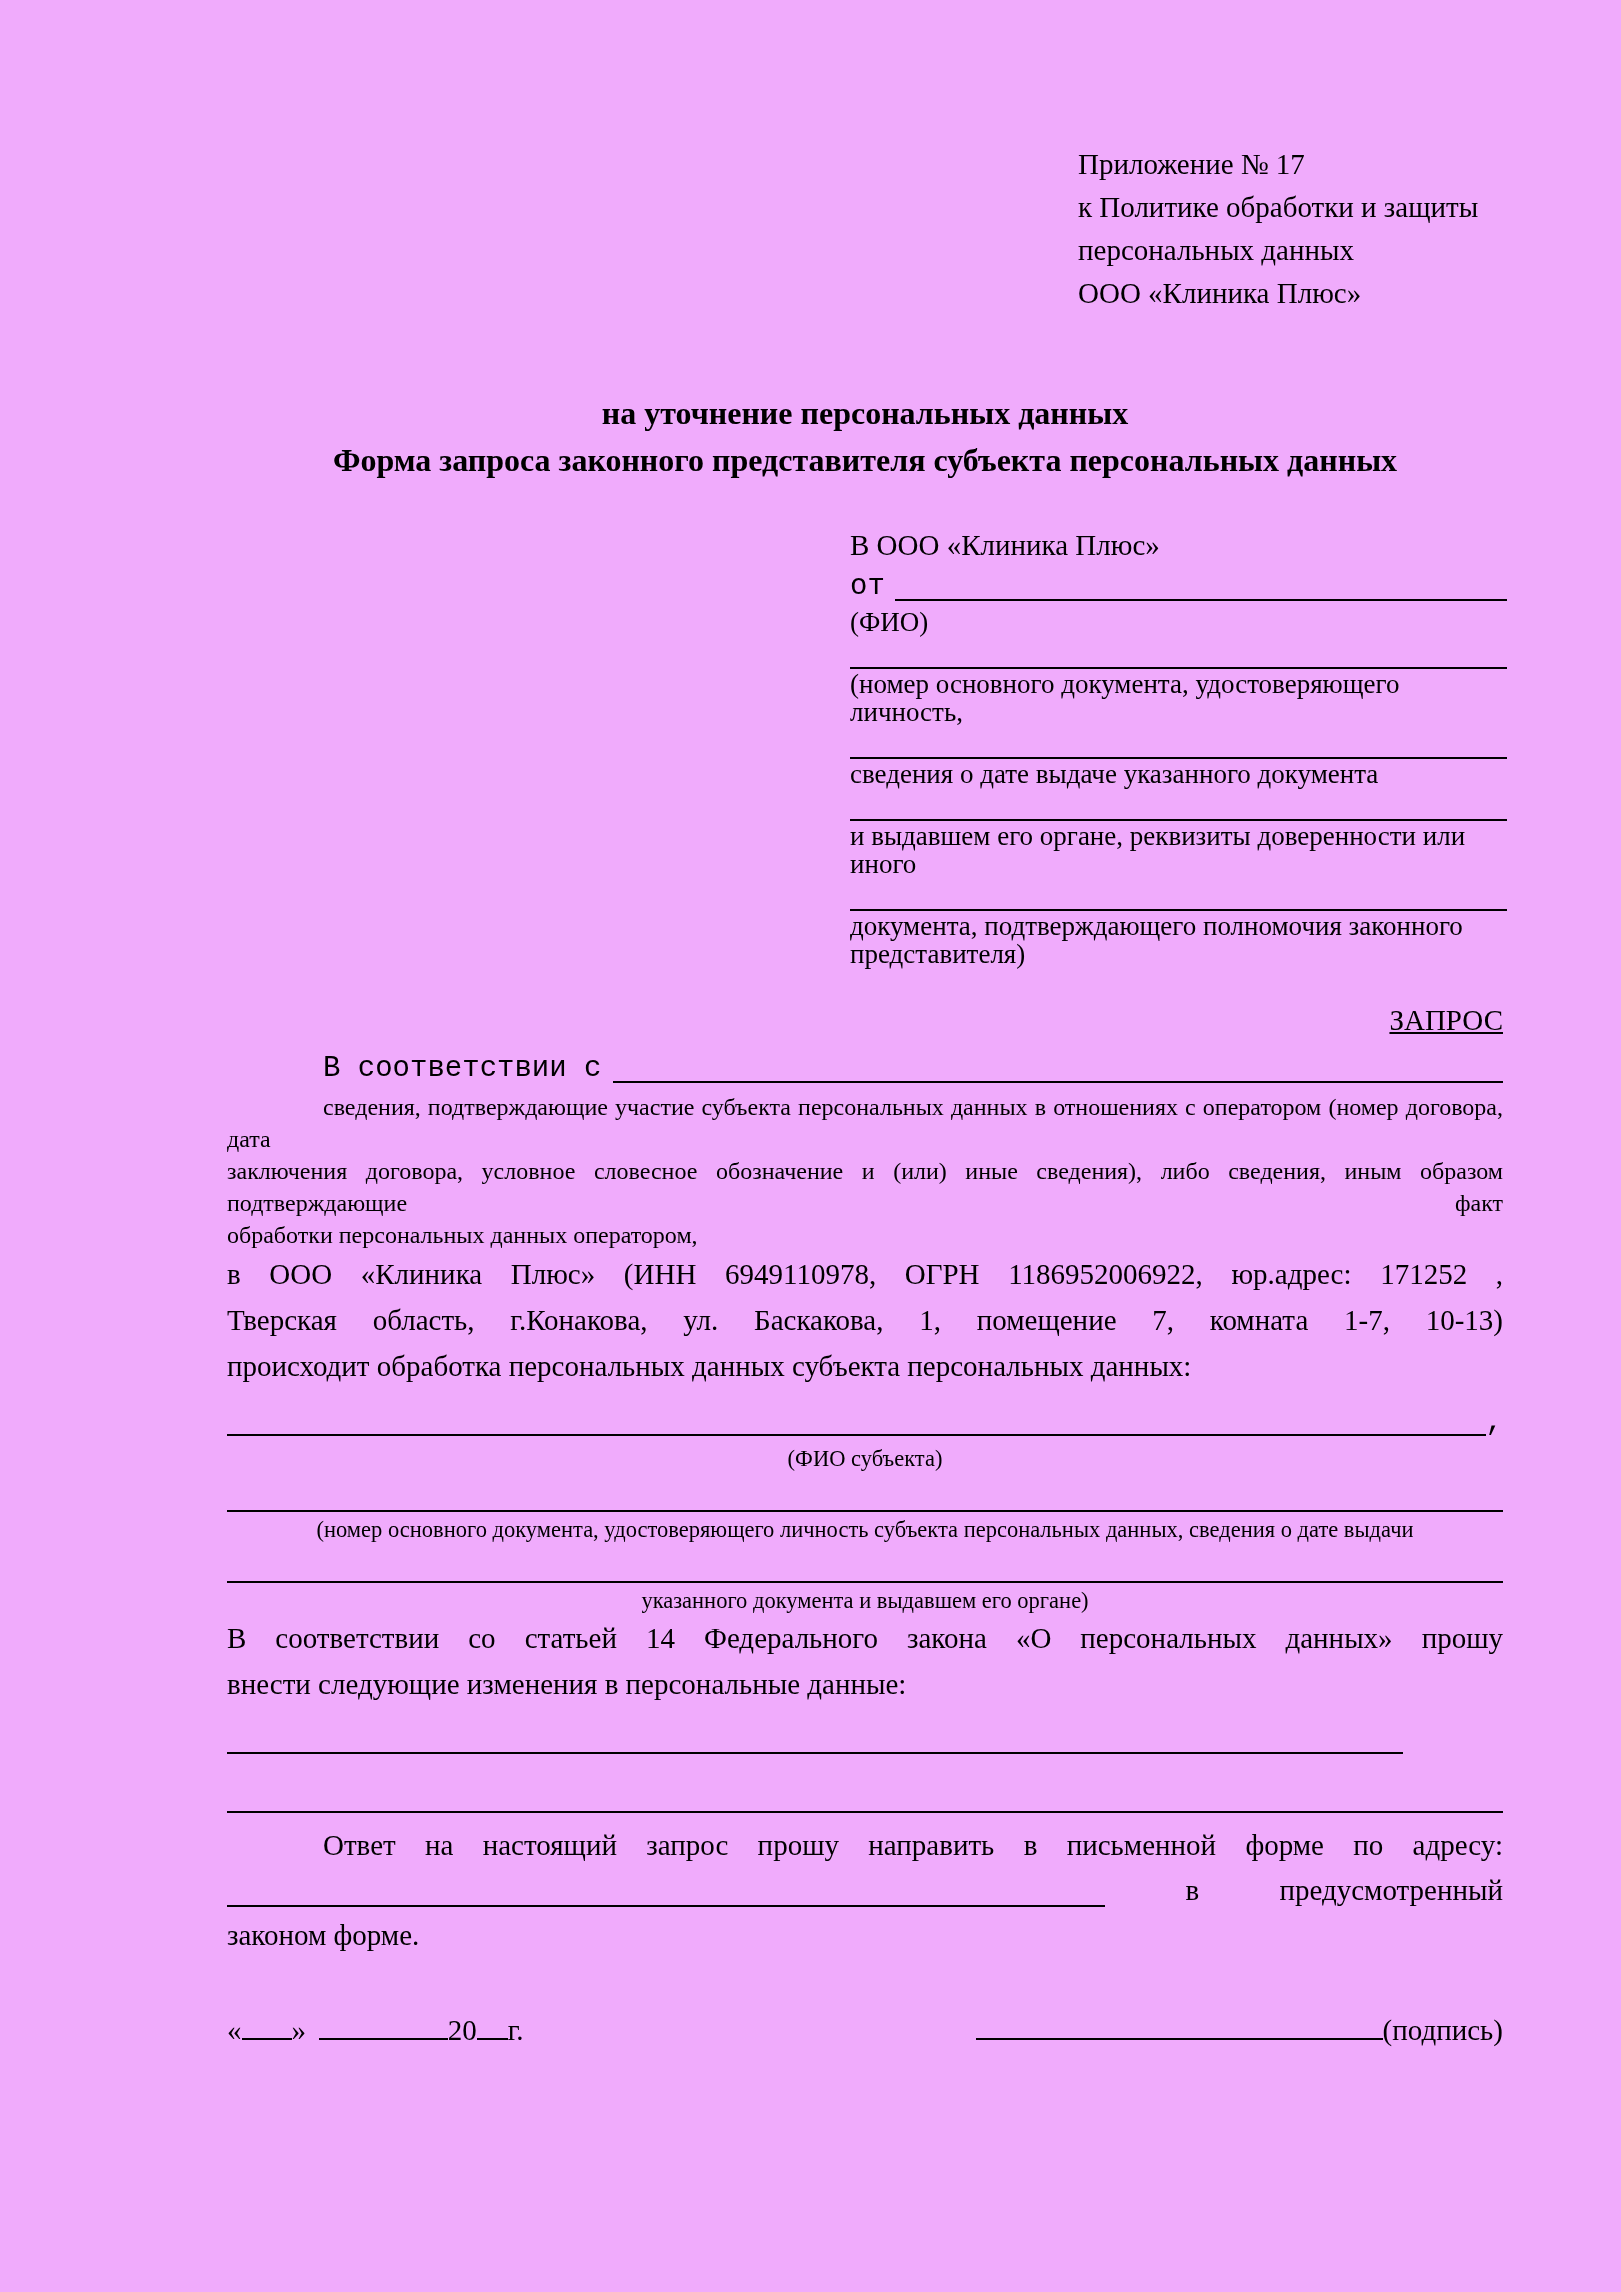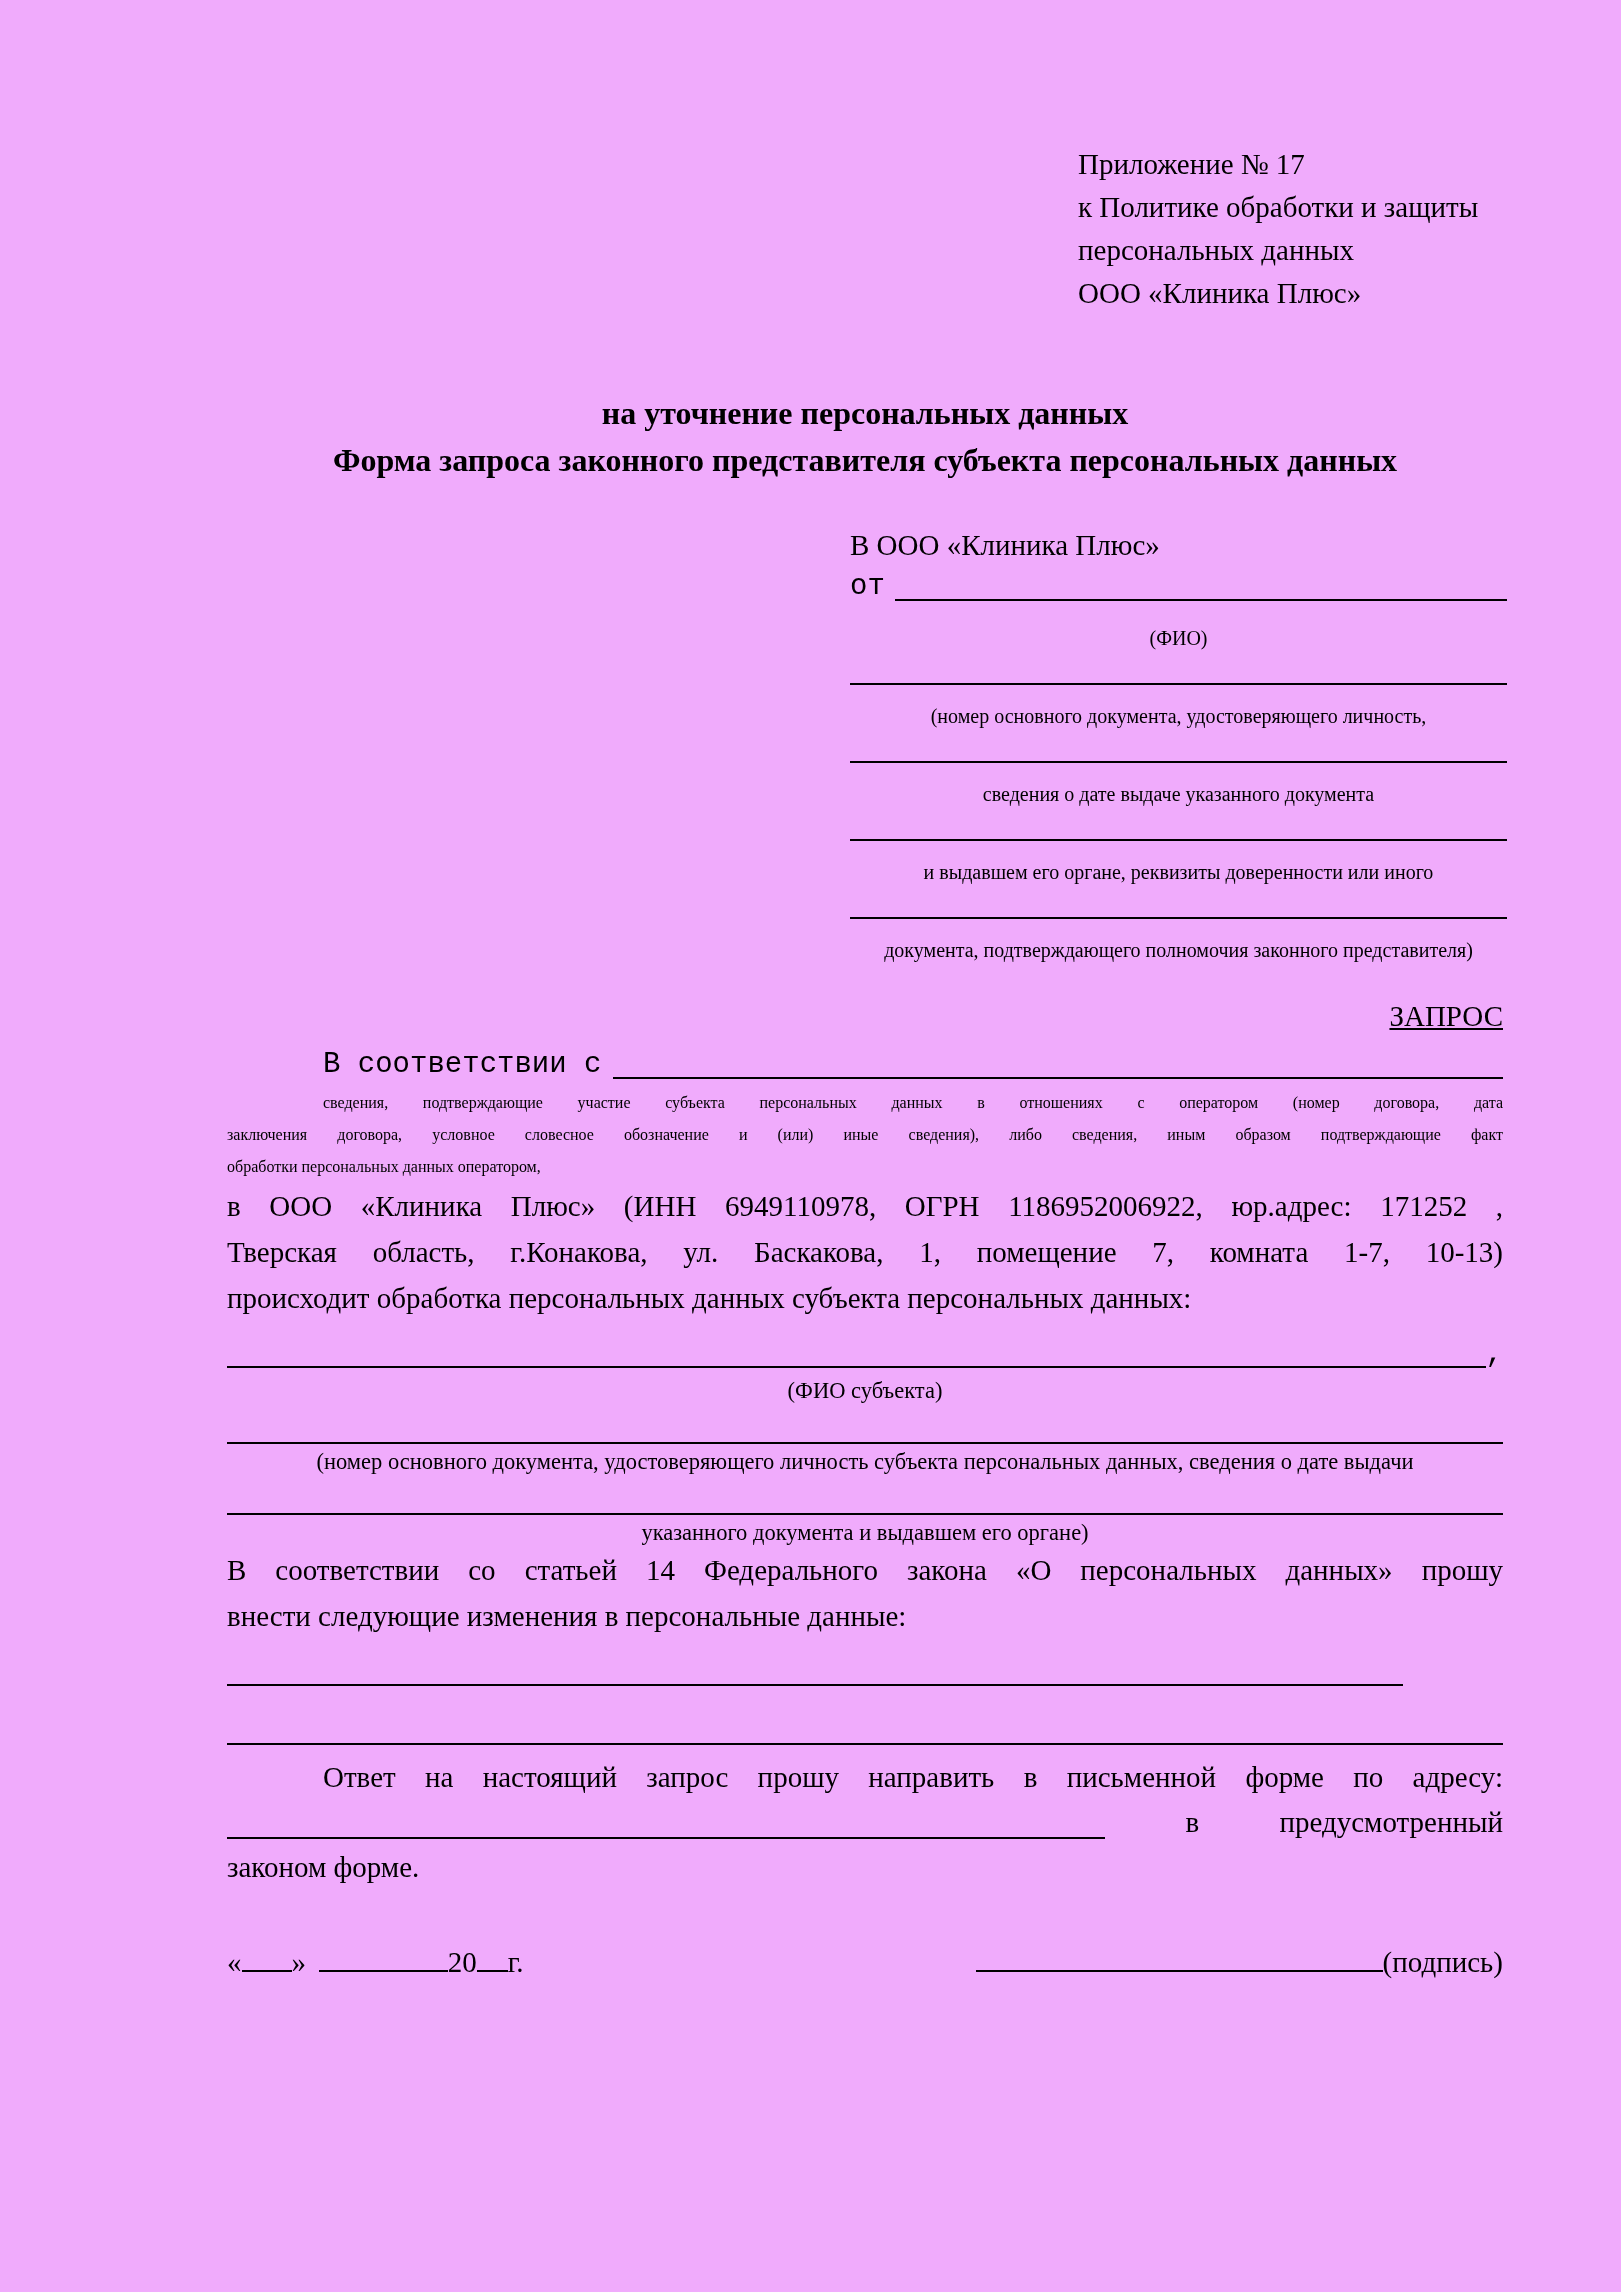--- a/index.html
+++ b/index.html
@@ -25,26 +25,26 @@
   }
   
   .jl { text-align:justify; text-align-last:justify; }
   .ind { text-indent:96px; }
   
   .addr { width:657px; margin-left:623px; margin-top:41px; }
   .addr-org { line-height:41px; }
   .flexline { display:flex; align-items:stretch; line-height:41px;font-family:Liberation Mono, monospace; }
   .flexline .fill { flex:1; border-bottom:2.9px solid #000; margin-bottom:5.9px; margin-left:9.8px; }
   .fld-line { border-bottom:2.9px solid #000; margin-top:31px; }
-  .fld-cap { font-size:20px; line-height:28px; margin-top:17px; text-align:center; }
+  .fld-cap { font-size:27px; line-height:28px; margin-top:1px; }
   
   .zapros { text-align:right; margin-top:33px; line-height:39px;text-decoration:underline; }
   .intro-row { margin-top:7.8px; }
   .intro-row .fill { margin-left:11.8px; }
-  .fine { font-size:16px; line-height:32px; margin-top:2px; }
+  .fine { font-size:24px; line-height:32px; margin-top:2px; }
   .body-par { line-height:46px; }
   .fio-row { margin-top:15.7px; line-height:37px; }
   .fio-row .fill { margin-left:0; }
   .cap-c { font-size:22.5px; line-height:28px; margin-top:3.9px; text-align:center; }
   .full-line { border-bottom:2.9px solid #000; margin-top:37px; }
   .law { margin-top:0; }
   .blank-a { border-bottom:2.9px solid #000; width:1176px; margin-top:45px; }
   .blank-b { border-bottom:2.9px solid #000; margin-top:57px; }
   .reply1 { margin-top:9.8px; line-height:45px; }
   .reply2 { display:flex; justify-content:space-between; line-height:45px; }

